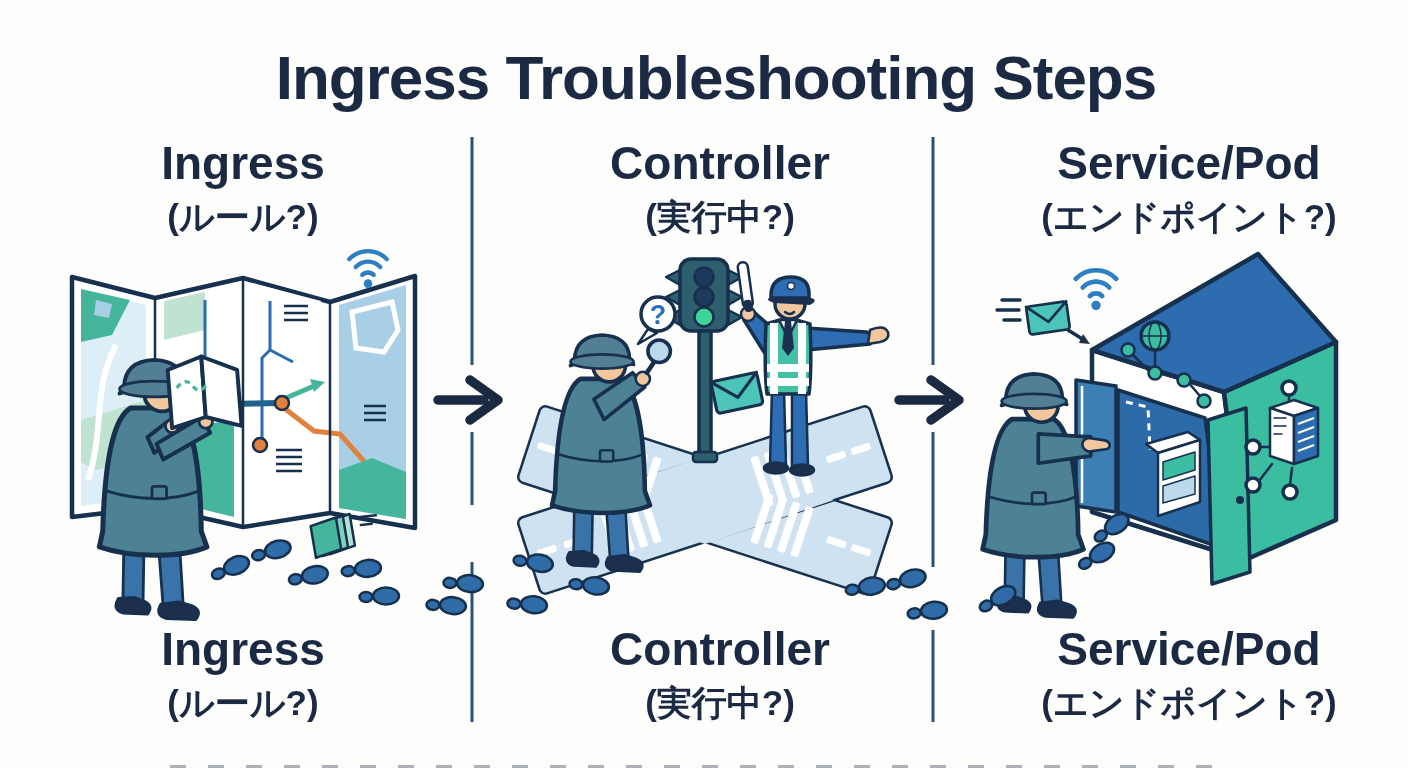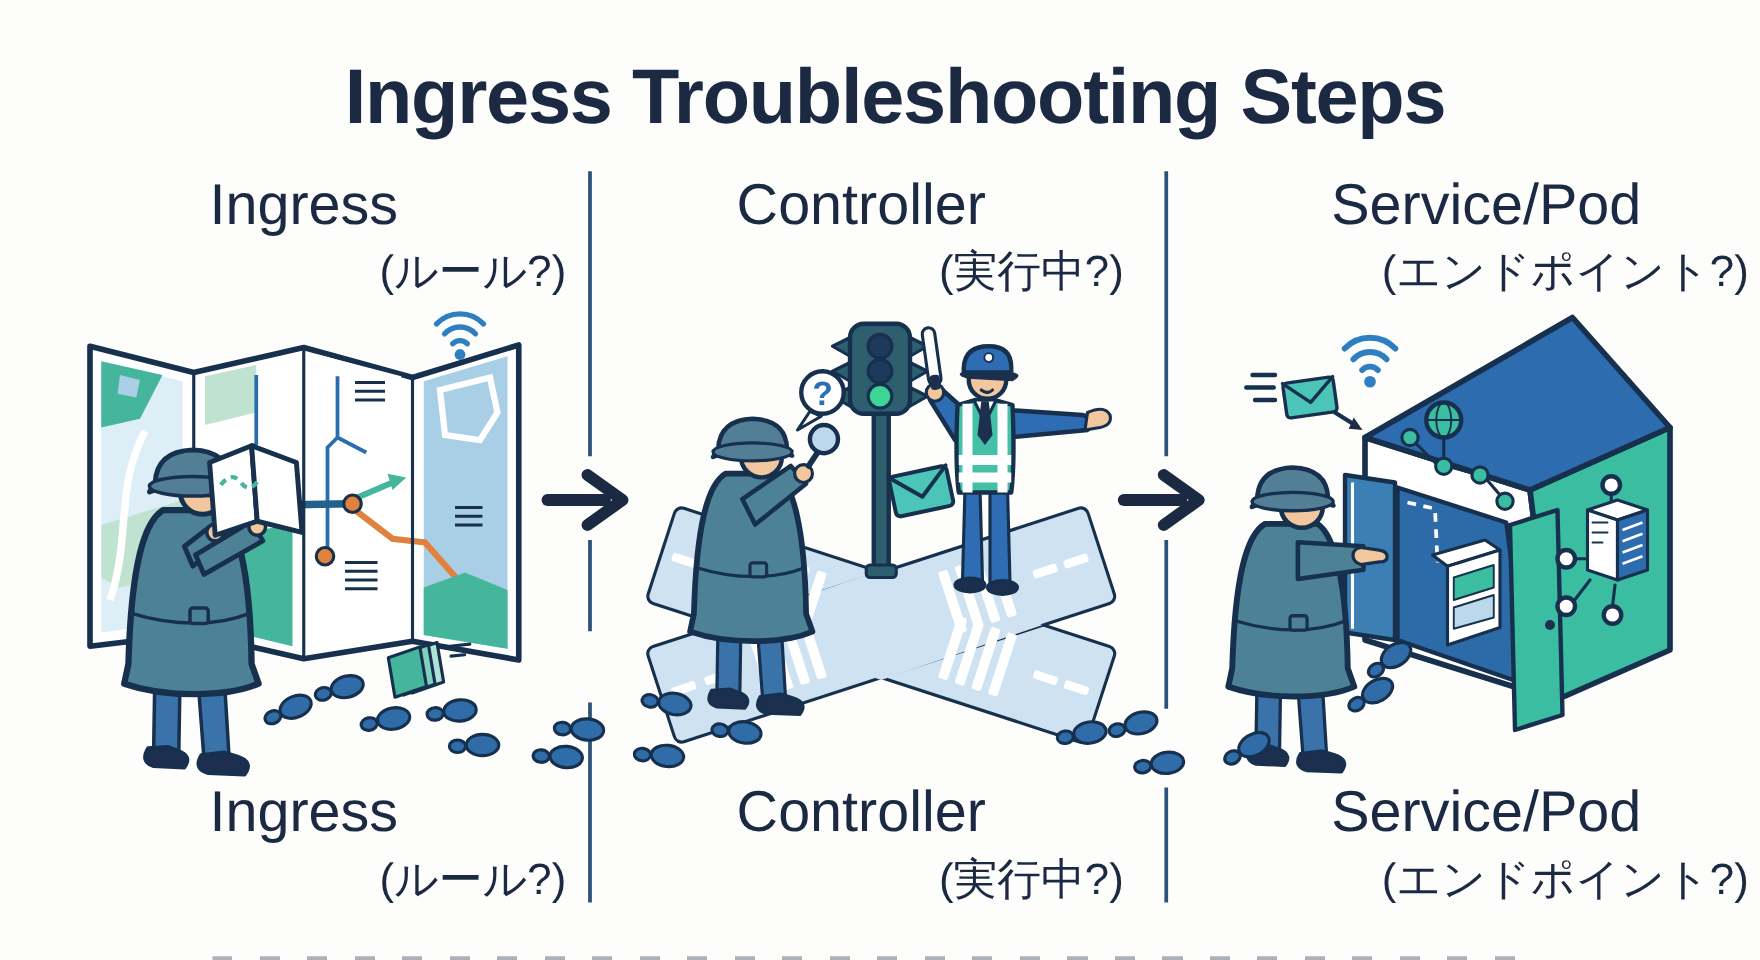--- a/index.html
+++ b/index.html
@@ -1,23 +1,23 @@
 <!DOCTYPE html>
 <html style="--text-navy: #1b2942; --navy-outline: #16304e; --divider-blue: #2d5277; --detective-coat: #4d8296; --detective-hat: #527f95; --skin: #f2c79e; --hair-navy: #1e2d44; --pants-blue: #3a72aa; --shoe-navy: #1c2f4e; --map-teal: #45b69c; --map-green-light: #bfe3d0; --map-blue-light: #a9cfe7; --map-blue-pale: #ddeef7; --route-blue: #2a6daf; --route-teal-dark: #20628c; --accent-orange: #e0813d; --wifi-blue: #2e7fc2; --road-blue: #cfe2f1; --traffic-body: #2d5f6e; --light-off: #1d3a5c; --light-green: #3ed598; --officer-blue: #2e6cb3; --vest-teal: #44c0a6; --envelope-teal: #4cc4b8; --roof-blue: #2e6cb0; --wall-teal: #3bbda1; --door-blue: #3c7fb5; --interior-blue: #2d6ba8; --footprint-blue: #2f6ca8; --bubble-question: #2a6fb5; --lens-blue: #bcd9ec;"><head>
 <meta charset="utf-8">
 <style>
   html,body{margin:0;padding:0;background:#ffffff;}
   .canvas{position:relative;width:1408px;height:768px;background:#fdfdfc;overflow:hidden;
           font-family:"Liberation Sans","DejaVu Sans",sans-serif;}
   .title{position:absolute;top:30px;left:0;width:1408px;text-align:center;margin:12px;
          font-size:62px;font-weight:800;letter-spacing:-1px;color:var(--text-navy);}
   .colblock{position:absolute;width:420px;text-align:center;}
-  .colblock .label{font-size:46px;font-weight:400;color:var(--text-navy);line-height:50px;}
-  .colblock .sublabel{font-size:35px;font-weight:400;color:var(--text-navy);margin-top:6px;text-align:right;}
-  .c0{left:33px;} .c1{left:479px;} .c2{left:979px;}
+  .colblock .label{font-size:46px;font-weight:700;color:var(--text-navy);line-height:50px;}
+  .colblock .sublabel{font-size:35px;font-weight:700;color:var(--text-navy);margin-top:6px;}
+  .c0{left:33px;} .c1{left:510px;} .c2{left:979px;}
   .rowtop{top:138px;} .rowbottom{top:624px;}
   .scene-svg{position:absolute;inset:0;width:1408px;height:768px;}
   .bottom-marks{position:absolute;bottom:0;left:170px;width:1060px;height:3px;opacity:.45;
     background:repeating-linear-gradient(90deg, rgba(27,41,66,.8) 0 16px, transparent 16px 38px);}
 
   
   .oln{stroke:var(--navy-outline);stroke-linejoin:round;stroke-linecap:round;}
   .w1{stroke-width:1.5}.w2{stroke-width:2.5}.w3{stroke-width:3.5}.w4{stroke-width:4.5}
   .f-white{fill:#ffffff}.f-none{fill:none}
   .f-coat{fill:var(--detective-coat)} .f-hat{fill:var(--detective-hat)}

